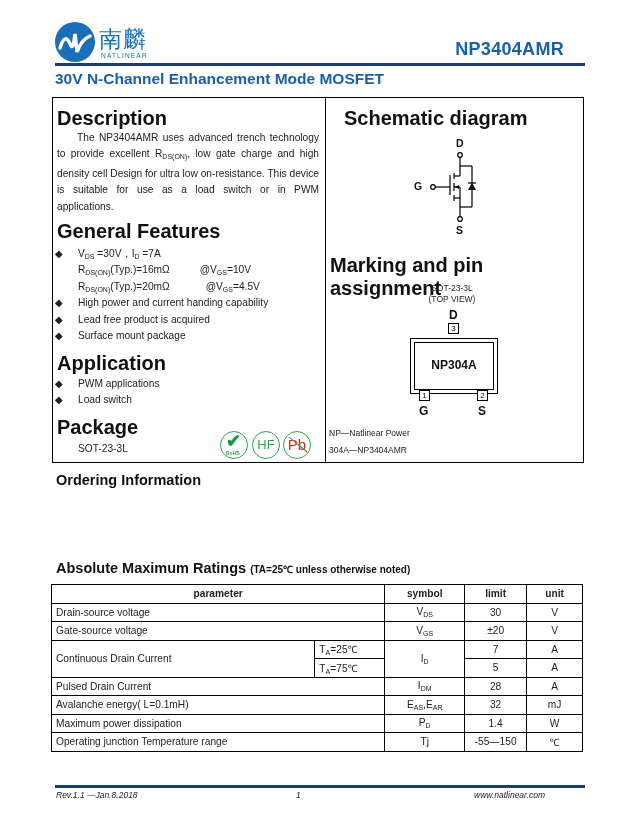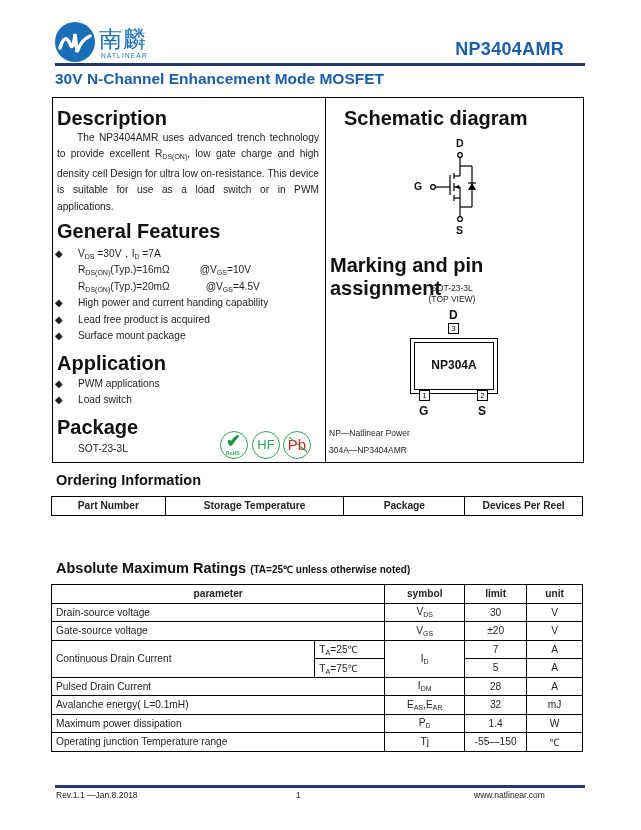--- a/index.html
+++ b/index.html
@@ -51,21 +51,21 @@
   .order-tbl { left: 51px; top: 496px; width: 532px; border: 1.8px solid #000; }
   .order-tbl th { font-weight: bold; text-align: center; font-size: 10.2px; }
   .order-tbl td { text-align: center; }
 
   .amr-tbl { left: 51px; top: 584px; width: 532px; border: 1.8px solid #000; }
   .amr-tbl th { font-weight: bold; text-align: center; font-size: 10.2px; }
   .amr-tbl td.c { text-align: center; }
   .amr-tbl td.l { text-align: left; }
 
   .footer-rule { position: absolute; left: 55px; top: 785px; width: 530px; height: 3px; background: #1f3a73; }
-  .footer { position: absolute; top: 790px; font-size: 8.5px; color: #222; }
+  .footer { position: absolute; top: 790px; font-size: 8.5px; color: #222; font-style: italic; }
 </style>
 </head>
 <body>
 
 <div class="logo">
   <div class="logo-circle">
     <svg width="40" height="40" viewBox="0 0 40 40">
       <path d="M5 26 Q10 10 15 22 Q18 30 20 12 L22 30 Q26 18 35 14" stroke="#fff" stroke-width="3.5" fill="none" stroke-linecap="round"></path>
     </svg>
   </div>
@@ -156,26 +156,20 @@
 
 <div class="sec-title" style="left:56px; top:472px;">Ordering Information</div>
 <table class="order-tbl">
   <colgroup>
       <col style="width:114px">
       <col style="width:179px">
       <col style="width:121px">
       <col style="width:118px">
     </colgroup>
   <tbody>
-      <tr>
-    <th>Part Number</th>
-    <th>Storage Temperature</th>
-    <th>Package</th>
-    <th>Devices Per Reel</th>
-  </tr>
 </tbody>
   </table>
 
 <div class="sec-title" style="left:56px; top:560px;"><span>Absolute Maximum Ratings</span> <small>(TA=25℃ unless otherwise noted)</small></div>
 <table class="amr-tbl">
   <colgroup>
       <col style="width:264px">
       <col style="width:70px">
       <col style="width:80px">
       <col style="width:62px">

